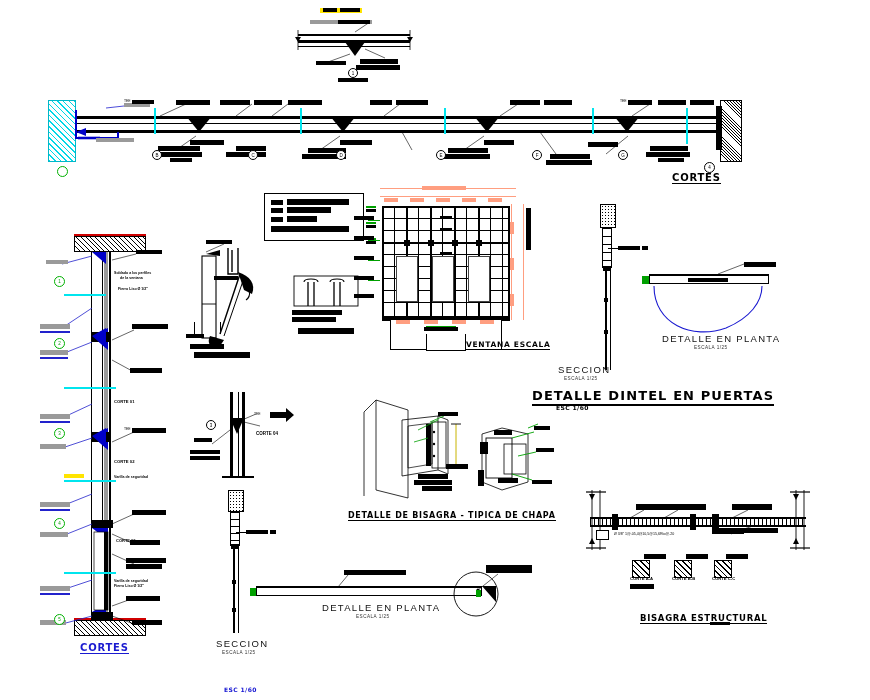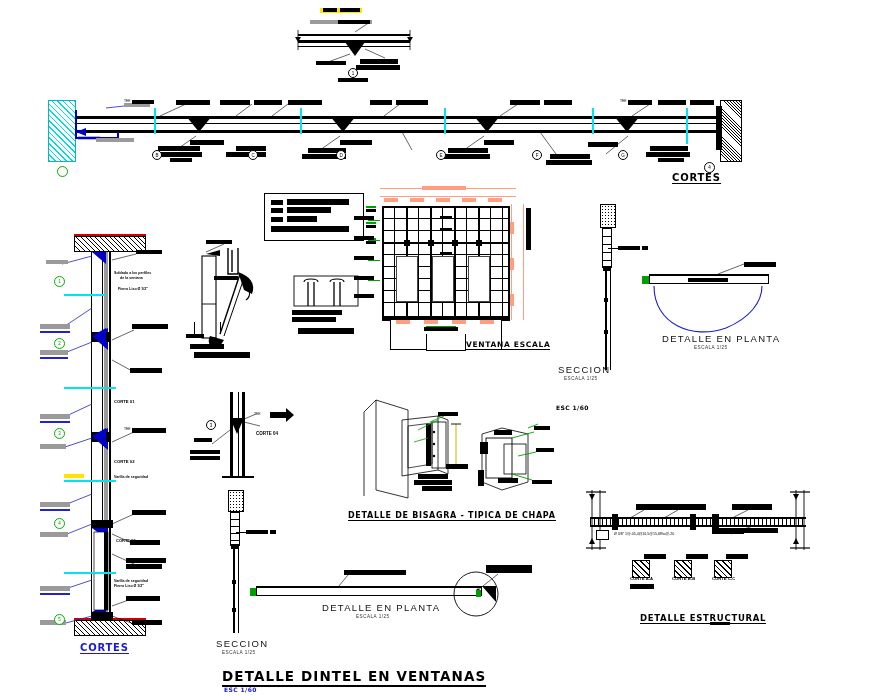--- a/index.html
+++ b/index.html
@@ -527,20 +527,21 @@
     <div class="blk" style="left:48px; top:16px; width:40px; height:4px;"></div>
     <svg width="160" height="85" style="left:0;top:0;">
       <path d="M14,24 C14,62 52,78 86,66 C110,56 122,40 122,24" stroke="#1a1ad0" stroke-width="1.1" fill="none"></path>
       <line x1="78" y1="12" x2="104" y2="2" stroke="#000" stroke-width="0.6"></line>
     </svg>
     <div class="blk" style="left:104px; top:0px; width:32px; height:5px;"></div>
   </div>
   <div class="cap" style="left:662px; top:333px;">DETALLE EN PLANTA</div>
   <div class="cap-sm" style="left:694px; top:345px;">ESCALA 1/25</div>
 
+  <div class="title-main" style="left:532px; top:388px; font-size:13px;">DETALLE DINTEL EN PUERTAS</div>
   <div class="title-sub" style="left:556px; top:404px;">ESC 1/60</div>
 
   <div class="abs" style="left:208px; top:392px; width:110px; height:110px;">
     <div class="ln vln thick" style="left:22px; top:0px; width:2.6px; height:84px;"></div>
     <div class="ln vln" style="left:30px; top:0px; width:1px; height:84px;"></div>
     <div class="ln vln thick" style="left:34px; top:0px; width:2.6px; height:84px;"></div>
     <svg width="110" height="110" style="left:0;top:0;">
       <polygon points="22,26 36,26 29,42" fill="#000"></polygon>
       <line x1="34" y1="28" x2="48" y2="22" stroke="#000" stroke-width="0.6"></line>
       <line x1="22" y1="38" x2="4" y2="52" stroke="#000" stroke-width="0.6"></line>
@@ -587,21 +588,20 @@
       <polygon points="232,24 246,24 246,40" fill="#000"></polygon>
       <circle cx="228" cy="28" r="1.6" fill="#000"></circle>
       <line x1="228" y1="28" x2="248" y2="12" stroke="#000" stroke-width="0.6"></line>
     </svg>
     <div class="abs green" style="left:226px; top:28px; width:5px; height:7px;"></div>
     <div class="blk" style="left:236px; top:3px; width:46px; height:8px;"></div>
   </div>
   <div class="cap" style="left:322px; top:602px;">DETALLE EN PLANTA</div>
   <div class="cap-sm" style="left:356px; top:614px;">ESCALA 1/25</div>
 
-  <div class="title-main" style="left:222px; top:668px; font-size:13.5px;">DETALLE DINTEL EN VENTANAS</div>
   <div class="title-sub b" style="left:224px; top:686px;">ESC 1/60</div>
 
   <div class="abs" style="left:352px; top:386px; width:210px; height:140px;">
     <svg width="210" height="140" style="left:0;top:0;">
 
       <line x1="24" y1="14" x2="56" y2="24" stroke="#000" stroke-width="0.8"></line>
       <line x1="56" y1="24" x2="56" y2="112" stroke="#000" stroke-width="0.8"></line>
       <line x1="24" y1="14" x2="24" y2="104" stroke="#000" stroke-width="0.8"></line>
       <line x1="24" y1="104" x2="56" y2="112" stroke="#000" stroke-width="0.8"></line>
       <line x1="12" y1="26" x2="24" y2="14" stroke="#000" stroke-width="0.8"></line>
@@ -699,16 +699,16 @@
     <div class="abs" style="left:92px; top:76px; width:18px; height:18px; border:1px solid #000;
                 background-image: repeating-linear-gradient(45deg,#000 0px,#000 1px,transparent 1px,transparent 4px);"></div>
     <div class="blk" style="left:104px; top:70px; width:22px; height:4.5px;"></div>
     <div class="micro w" style="left:90px; top:93px; font-size:4.2px;">CORTE B-B</div>
 
     <div class="abs" style="left:132px; top:76px; width:18px; height:18px; border:1px solid #000;
                 background-image: repeating-linear-gradient(45deg,#000 0px,#000 1px,transparent 1px,transparent 4px);"></div>
     <div class="blk" style="left:144px; top:70px; width:22px; height:4.5px;"></div>
     <div class="micro w" style="left:130px; top:93px; font-size:4.2px;">CORTE C-C</div>
   </div>
-  <div class="title-mid" style="left:640px; top:613px; font-size:8.5px;">DETALLE ESTRUCTURAL</div>
+  <div class="title-mid" style="left:640px; top:613px; font-size:8.5px;">BISAGRA ESTRUCTURAL</div>
   <div class="blk" style="left:710px; top:622px; width:20px; height:3px;"></div>
 
 </div>
 
 </body></html>

